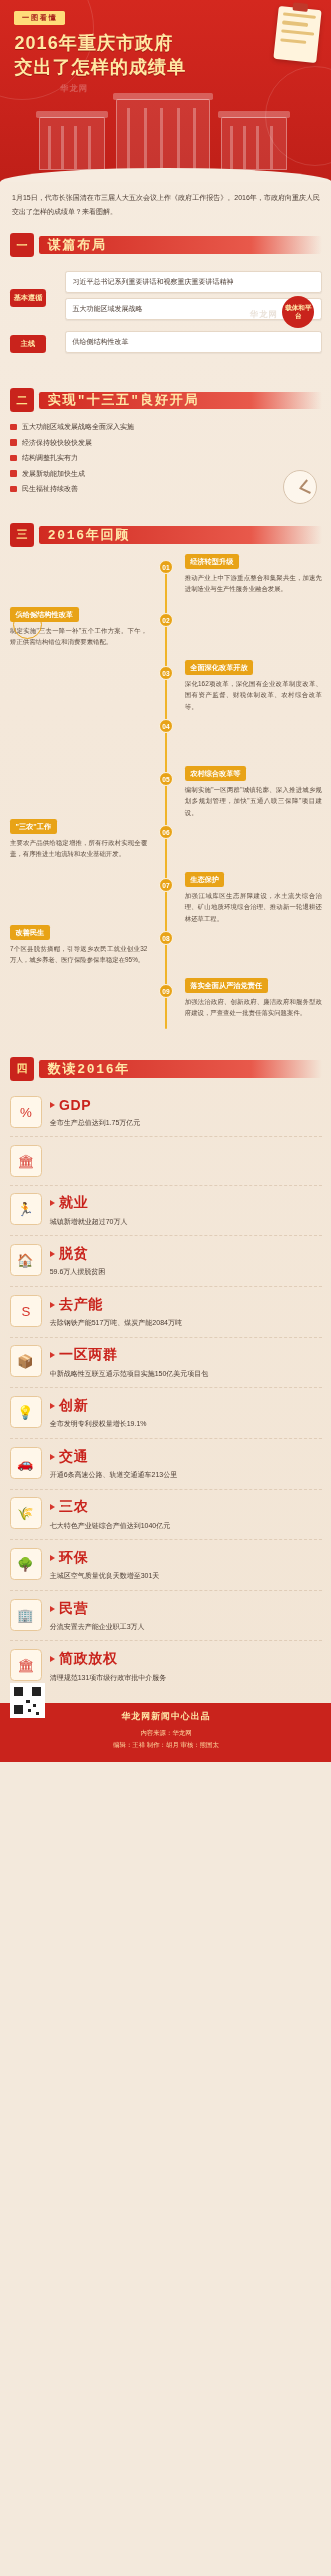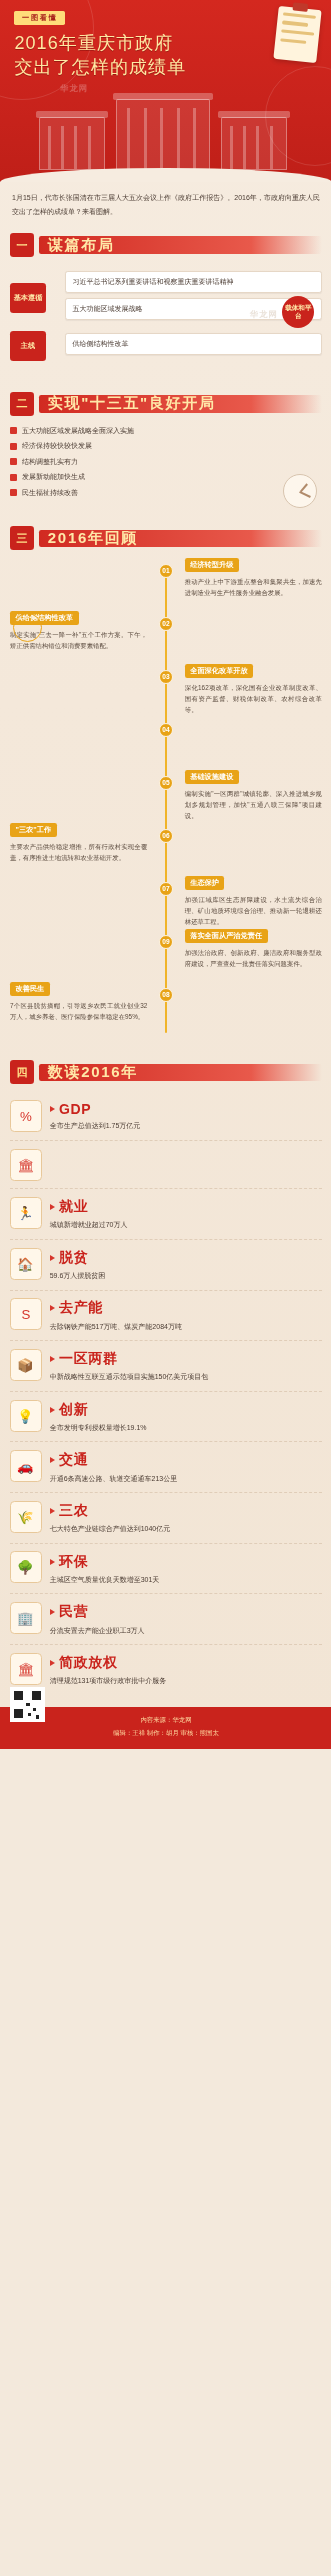--- a/index.html
+++ b/index.html
@@ -38,21 +38,21 @@
   .ribbon{
     position:absolute;left:14.4px;top:11px;
     background:#ffdd7a;color:#a8201a;
     font-size:7.2px;letter-spacing:1.7px;
     padding:2.2px 7.7px;border-radius:1.7px;font-weight:bold;
   }
   .hero-title{
     position:absolute;left:14.4px;top:31px;width:232px;
   }
   .hero-title .l1, .hero-title .l2{
-    display:block;color:#ffe8a3;font-size:18px;font-weight:normal;
+    display:block;color:#ffe8a3;font-size:18px;font-weight:bold;
     letter-spacing:1.1px;line-height:1.35;
     text-shadow:0 1.1px 0 rgba(120,14,10,.55);
   }
   .hero-clip{
     position:absolute;right:13.3px;top:7.7px;width:43px;height:53px;
     background:#fff4dd;border-radius:3.3px;transform:rotate(6deg);
     box-shadow:0 1.7px 5.5px rgba(0,0,0,.2);
   }
   .hero-clip .bar{height:3.3px;background:#e6c27a;margin:5.5px 5px;border-radius:1.7px;}
   .hero-clip .bar.s{width:60%;}
@@ -95,30 +95,30 @@
     background:#c9231c;color:#ffe08a;border-radius:3.3px;
     font-size:11px;font-weight:bold;display:flex;align-items:center;justify-content:center;
   }
   .sec-head .bar{
     position:absolute;left:29px;right:0;top:3.3px;height:17.7px;
     background:linear-gradient(90deg,#d12a21 0%, #e8594b 75%, rgba(232,89,75,0) 100%);
     border-radius:2.2px;
     display:flex;align-items:center;
   }
   .sec-head .bar span{
-    color:#ffe8a8;font-size:15px;font-weight:bold;letter-spacing:1.7px;padding-left:8.8px;
+    color:#ffe8a8;font-size:13px;font-weight:bold;letter-spacing:1.7px;padding-left:8.8px;font-family:Liberation Mono, monospace;
   }
 
   
   .sec1{
     margin:0 10px;position:relative;padding:6.6px 0 10px 0;
   }
   .s1-row{display:flex;align-items:center;margin-bottom:6.6px;}
   .s1-tag{
-    flex:0 0 36px;height:30px;border-radius:3.3px;
+    flex:0 0 36px;height:18px;border-radius:3.3px;
     background:#c9231c;color:#ffe8a8;
     display:flex;align-items:center;justify-content:center;text-align:center;
     font-size:7.2px;font-weight:bold;line-height:1.3;margin-right:19px;
   }
   .s1-stack{flex:1;}
   .s1-item{
     background:#fff;border:0.6px solid #e6d7c6;border-radius:2.8px;
     font-size:7px;color:#4a3b32;padding:5px 6.6px;margin-bottom:4.4px;
     box-shadow:0 0.6px 1.1px rgba(0,0,0,.05);
   }
@@ -360,21 +360,21 @@
       </div>
     </div>
 
     <div class="tl-row clearfix">
       <div class="tl-dot" style="top:5.5px;">04</div>
     </div>
 
     <div class="tl-row clearfix">
       <div class="tl-dot" style="top:5.5px;">05</div>
       <div class="tl-card right">
-        <div class="tl-title">基础设施建设</div>
+        <div class="tl-title">农村综合改革等</div>
         <div class="tl-body">编制实施"一区两群"城镇轮廓、深入推进城乡规划多规划管理，加快"五通八联三保障"项目建设。</div>
       </div>
     </div>
 
     <div class="tl-row clearfix">
       <div class="tl-dot" style="top:5.5px;">06</div>
       <div class="tl-card left">
         <div class="tl-title">"三农"工作</div>
         <div class="tl-body">主要农产品供给稳定增推，所有行政村实现全覆盖，有序推进土地流转和农业基础开发。</div>
       </div>
@@ -382,32 +382,32 @@
 
     <div class="tl-row clearfix">
       <div class="tl-dot" style="top:5.5px;">07</div>
       <div class="tl-card right">
         <div class="tl-title">生态保护</div>
         <div class="tl-body">加强江域库区生态屏障建设，水土流失综合治理、矿山地质环境综合治理、推动新一轮退耕还林还草工程。</div>
       </div>
     </div>
 
     <div class="tl-row clearfix">
+      <div class="tl-dot" style="top:5.5px;">08</div>
+      <div class="tl-card left">
+        <div class="tl-title">改善民生</div>
+        <div class="tl-body">7个区县脱贫摘帽，引导返乡农民工就业创业32万人，城乡养老、医疗保险参保率稳定在95%。</div>
+      </div>
+    </div>
+
+    <div class="tl-row clearfix">
       <div class="tl-dot" style="top:5.5px;">09</div>
       <div class="tl-card right">
         <div class="tl-title">落实全面从严治党责任</div>
         <div class="tl-body">加强法治政府、创新政府、廉洁政府和服务型政府建设，严查查处一批责任落实问题案件。</div>
-      </div>
-    </div>
-
-    <div class="tl-row clearfix">
-      <div class="tl-dot" style="top:5.5px;">08</div>
-      <div class="tl-card left">
-        <div class="tl-title">改善民生</div>
-        <div class="tl-body">7个区县脱贫摘帽，引导返乡农民工就业创业32万人，城乡养老、医疗保险参保率稳定在95%。</div>
       </div>
     </div>
   </div>
 
   <div class="sec-head">
     <div class="num">四</div>
     <div class="bar">
       <span>数读2016年</span>
     </div>
   </div>
@@ -568,18 +568,19 @@
   <div class="footer">
     <div class="f-qr">
       <div class="cell" style="left:2.2px;top:2.2px;width:8.8px;height:8.8px;"></div>
       <div class="cell" style="right:2.2px;top:2.2px;width:8.8px;height:8.8px;"></div>
       <div class="cell" style="left:2.2px;bottom:2.2px;width:8.8px;height:8.8px;"></div>
       <div class="cell" style="left:14.4px;top:14.4px;width:3.3px;height:3.3px;"></div>
       <div class="cell" style="left:21px;top:19px;width:3.3px;height:3.3px;"></div>
       <div class="cell" style="left:15.5px;top:24px;width:3.3px;height:3.3px;"></div>
       <div class="cell" style="left:24px;top:26.5px;width:3.3px;height:3.3px;"></div>
     </div>
+    <div class="f-title">华龙网新闻中心出品</div>
     <div class="f-line">内容来源：华龙网</div>
     <div class="f-line">编辑：王祥  制作：胡月  审核：熊国太</div>
   </div>
 
 </div>
 
 
 </body></html>

